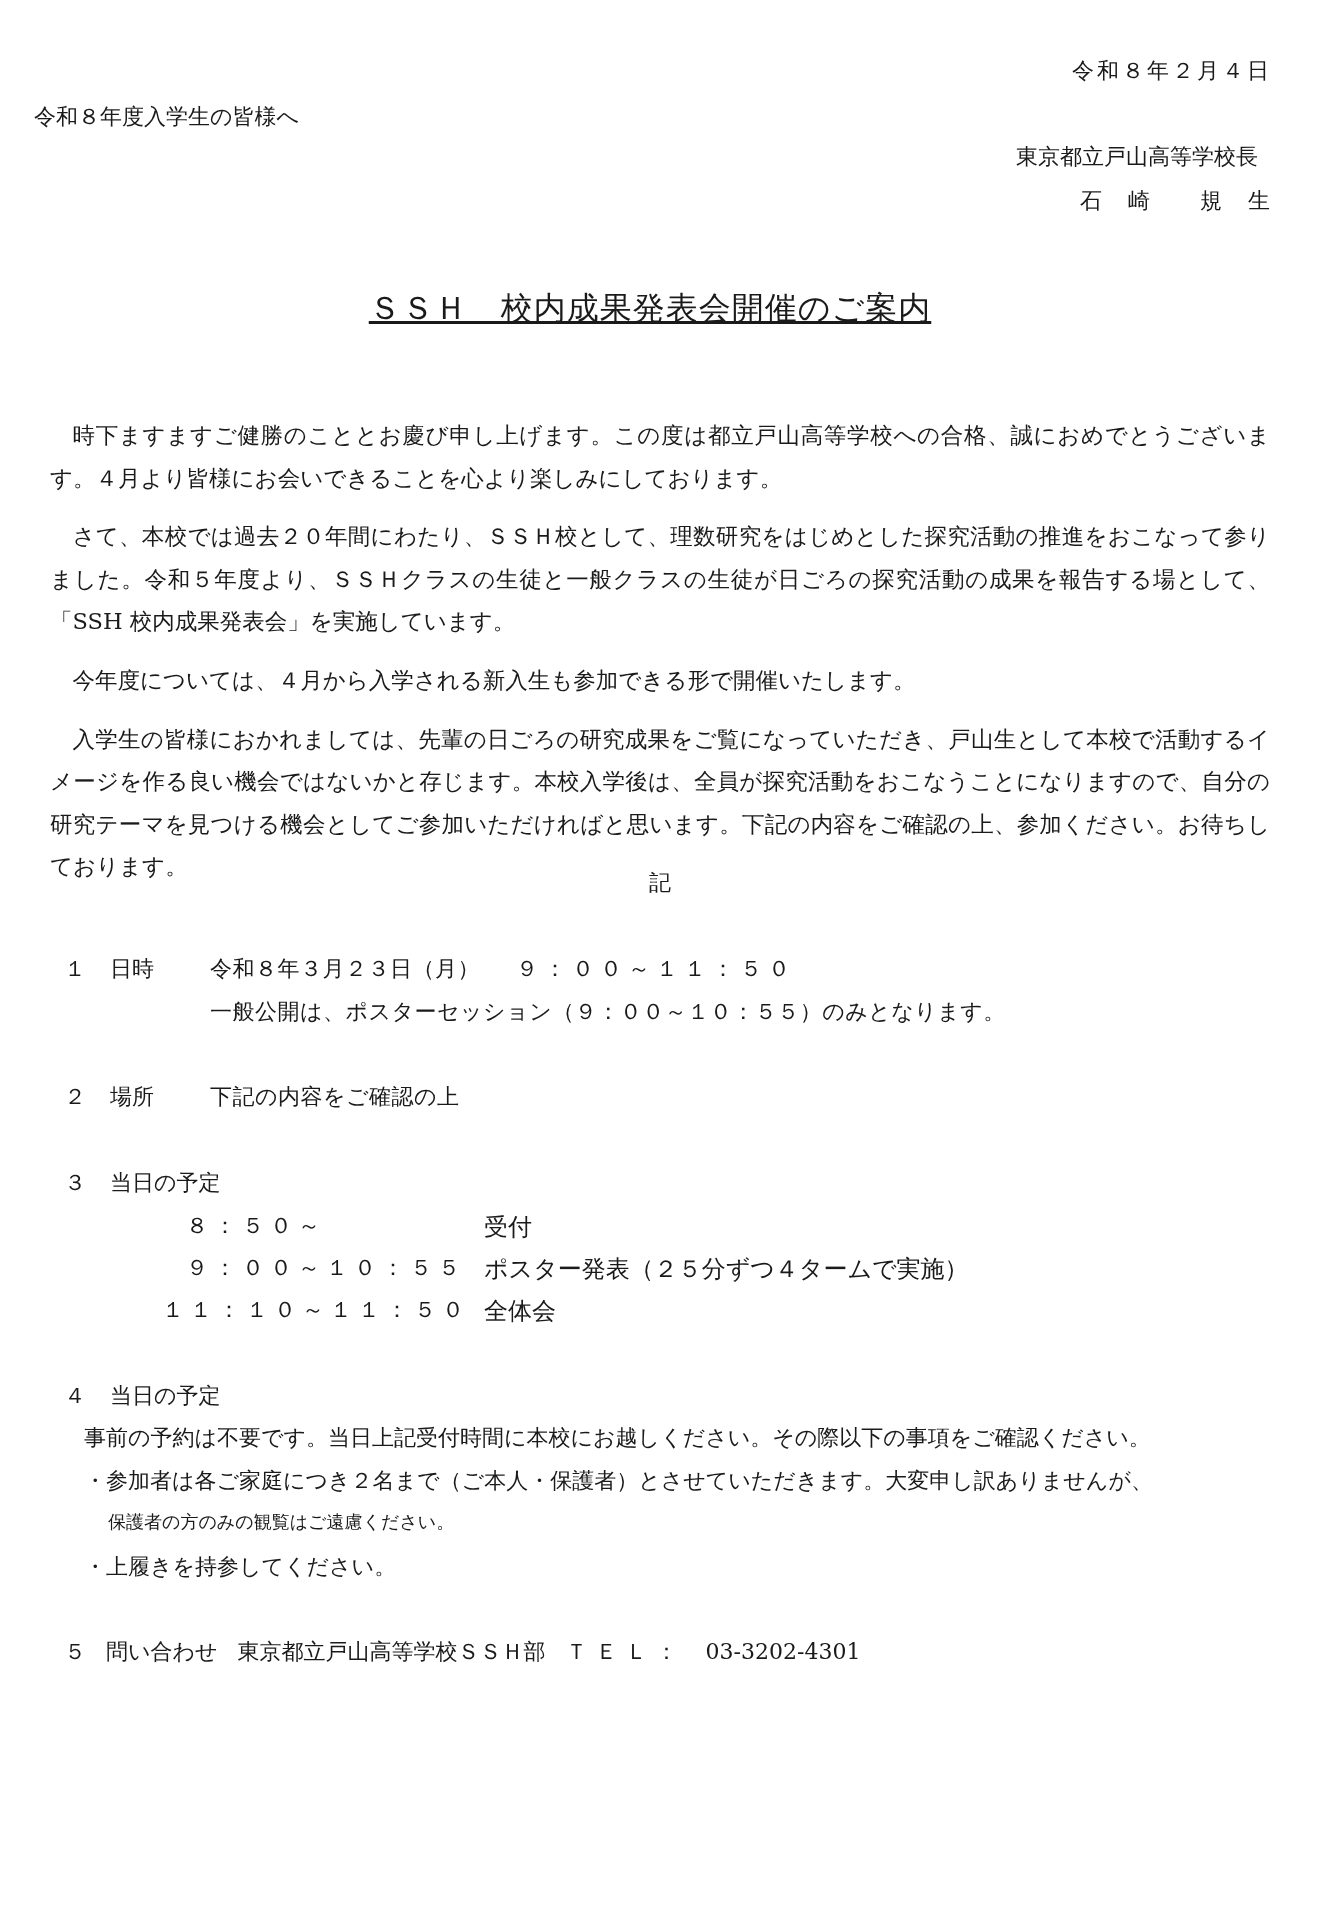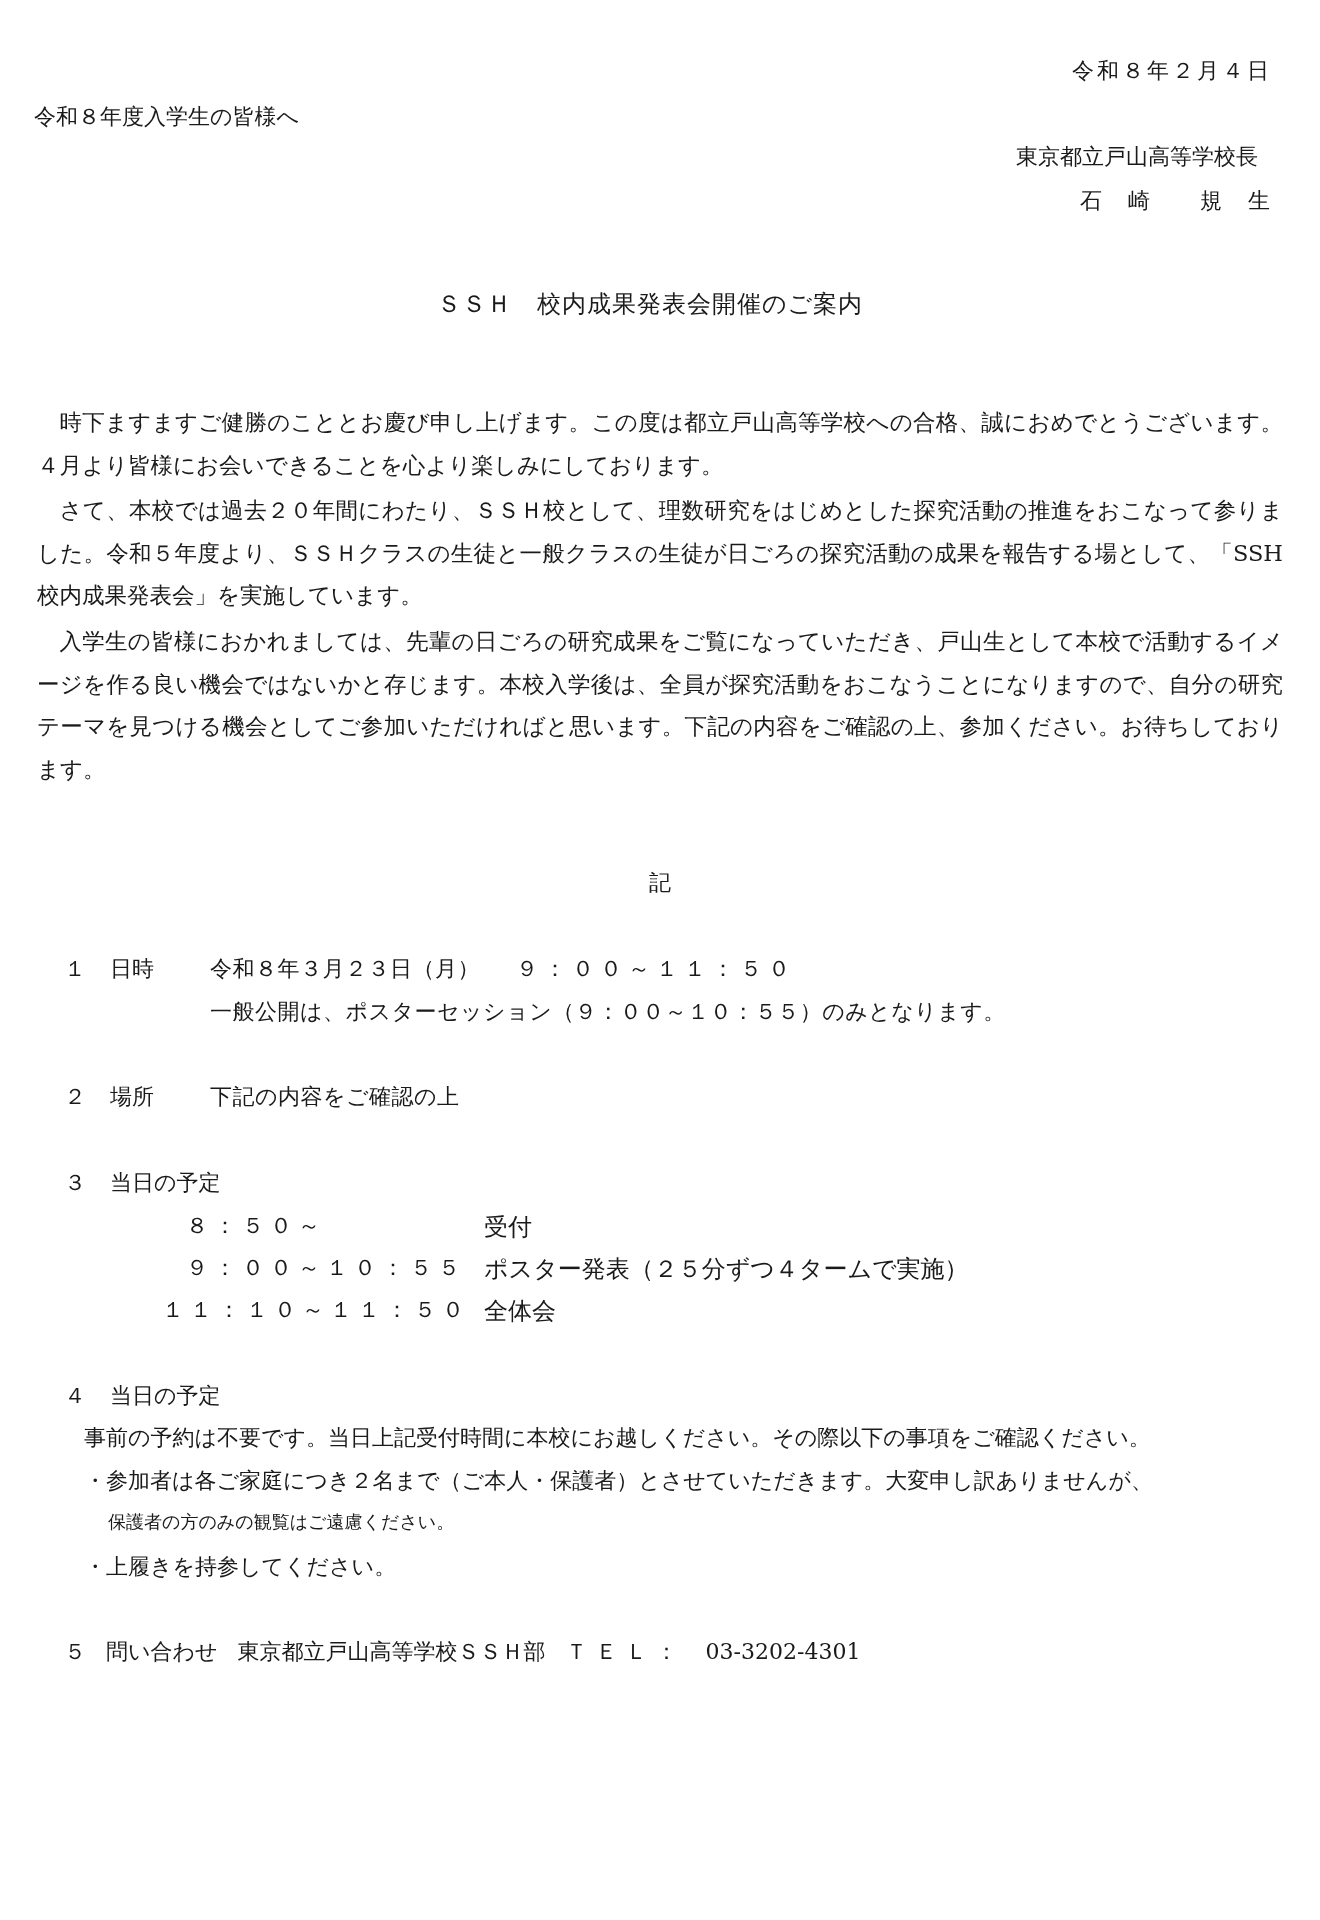--- a/index.html
+++ b/index.html
@@ -15,34 +15,34 @@
     font-family: "DejaVu Serif", "Liberation Serif", serif;
     color: #1a1a1a;
     font-size: 22px;
     line-height: 1;
   }
   .abs { position: absolute; white-space: nowrap; }
   .date { right: 48px; top: 60px; font-size: 22px; letter-spacing: 3px; }
   .addressee { left: 34px; top: 106px; font-size: 22px; }
   .principal-title { right: 62px; top: 146px; font-size: 22px; }
   .principal-name { right: 48px; top: 190px; font-size: 22px; letter-spacing: 2px; word-spacing: 4px; }
-  .doc-title { left: 0; width: 1300px; text-align: center; top: 292px; font-size: 24px; letter-spacing: 1px; }
+  .doc-title { left: 0; width: 1300px; text-align: center; top: 292px; font-size: 32px; letter-spacing: 1px; text-decoration: underline; }
 
   .body-text {
     position: absolute;
     left: 34px;
     top: 398px;
     width: 1252px;
     font-size: 22.5px;
     line-height: 42.6px;
     text-align: justify;
     white-space: normal;
   }
   .body-text p {
-    margin: 3px;
+    margin: 16px;
     text-indent: 1em;
   }
 
   .ki { left: 0; width: 1320px; text-align: center; top: 872px; font-size: 22px; }
 
   .item-num { left: 64px; font-size: 22px; }
   .item-label { left: 110px; font-size: 22px; }
   .item-val { left: 210px; font-size: 22px; letter-spacing: 0.5px; }
   .time-range { letter-spacing: 6px; }
 
@@ -63,20 +63,21 @@
 <div class="abs date">令和８年２月４日</div>
 <div class="abs addressee">令和８年度入学生の皆様へ</div>
 <div class="abs principal-title">東京都立戸山高等学校長</div>
 <div class="abs principal-name">石　崎　　規　生</div>
 
 <div class="abs doc-title">ＳＳＨ　校内成果発表会開催のご案内</div>
 
 <div class="body-text">
   <p>時下ますますご健勝のこととお慶び申し上げます。この度は都立戸山高等学校への合格、誠におめでとうございます。４月より皆様にお会いできることを心より楽しみにしております。</p>
   <p>さて、本校では過去２０年間にわたり、ＳＳＨ校として、理数研究をはじめとした探究活動の推進をおこなって参りました。令和５年度より、ＳＳＨクラスの生徒と一般クラスの生徒が日ごろの探究活動の成果を報告する場として、「SSH 校内成果発表会」を実施しています。</p>
+  <p>今年度については、４月から入学される新入生も参加できる形で開催いたします。</p>
   <p>入学生の皆様におかれましては、先輩の日ごろの研究成果をご覧になっていただき、戸山生として本校で活動するイメージを作る良い機会ではないかと存じます。本校入学後は、全員が探究活動をおこなうことになりますので、自分の研究テーマを見つける機会としてご参加いただければと思います。下記の内容をご確認の上、参加ください。お待ちしております。</p>
 </div>
 
 <div class="abs ki">記</div>
 
 <div class="abs item-num" style="top:958px">１</div>
 <div class="abs item-label" style="top:958px">日時</div>
 <div class="abs item-val" style="top:958px">
   <span>令和８年３月２３日（月）</span><span style="display:inline-block;width:36px"></span><span class="time-range">９：００～１１：５０</span>
 </div>

